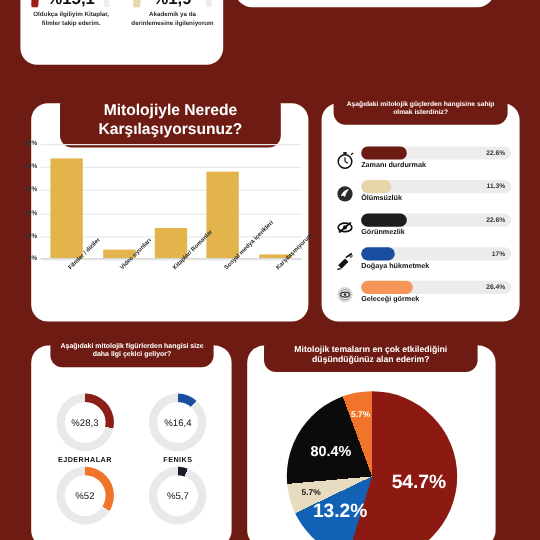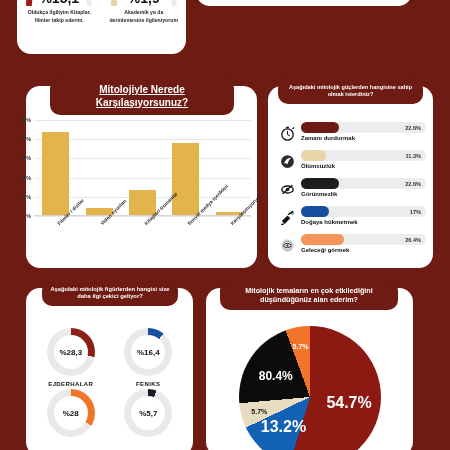--- a/index.html
+++ b/index.html
@@ -41,21 +41,21 @@
   .gauge-cap {
     font-size: 5.2px; font-weight: bold; color: #2b2b2b;
     text-align: center; line-height: 1.5; margin-top: 3px; width: 74px;
   }
 
   
   #card-mythologies { left: 196px; top: -60px; width: 216px; height: 66px; }
 
   
   #card-where { left: 26px; top: 86px; width: 231px; height: 182px; }
-  #where-hdr { position: absolute; left: 24px; top: -8px; width: 184px; font-size: 10px; text-decoration: underline; }
+  #where-hdr { position: absolute; left: 24px; top: -8px; width: 184px; font-size: 13px; }
   .chart-area { position: absolute; left: 8px; top: 34px; right: 6px; height: 96px; }
   .ylab {
     position: absolute; right: 100%; margin-right: 3px;
     font-size: 5.4px; font-weight: bold; color: #333; transform: translateY(-50%);
     white-space: nowrap;
   }
   .gridline { position: absolute; left: 0; right: 0; height: 1px; background: #e9e9e9; }
   .axis-base { position: absolute; left: 0; right: 0; bottom: 0; height: 1px; background: #d6d6d6; }
   .bars { position: absolute; left: 0; right: 0; bottom: 1px; top: 0; display: flex; align-items: flex-end; }
   .bar-slot { flex: 1; display: flex; justify-content: center; align-items: flex-end; height: 100%; }
@@ -90,21 +90,21 @@
     position: absolute; left: 6px; right: 6px; top: 40px; bottom: 6px;
     display: grid; grid-template-columns: 1fr 1fr; grid-template-rows: 1fr 1fr;
   }
   .fig-cell { display: flex; flex-direction: column; align-items: center; justify-content: flex-start; }
   .ring { position: relative; width: 48px; height: 48px; border-radius: 50%; }
   .ring-hole {
     position: absolute; left: 50%; top: 50%; width: 34px; height: 34px;
     margin: -17px 0 0 -17px; background: #fff; border-radius: 50%;
     display: flex; align-items: center; justify-content: center;
   }
-  .ring-val { font-size: 8px; font-weight: bold; color: #111; text-align: right; }
+  .ring-val { font-size: 8px; font-weight: normal; color: #111; text-align: right; }
   .fig-name { font-size: 6px; font-weight: bold; color: #111; letter-spacing: .4px; margin-top: 5px; }
 
   
   #card-themes { left: 206px; top: 288px; width: 207px; height: 168px; }
   #themes-hdr { position: absolute; left: 14px; top: -8px; width: 178px; font-size: 7.2px; }
   .pie-wrap { position: absolute; left: 0; right: 0; top: 38px; display: flex; justify-content: center; }
   .pie { position: relative; width: 142px; height: 142px; border-radius: 50%; }
   .pie-lbl { position: absolute; font-weight: bold; transform: translate(-50%, -50%); white-space: nowrap; }
 </style>
 </head>
@@ -299,21 +299,21 @@
           <div class="ring" style="background: conic-gradient(rgb(26, 79, 160) 0deg, rgb(26, 79, 160) 40.68deg, rgb(233, 233, 233) 40.68deg, rgb(233, 233, 233) 360deg);">
             <div class="ring-hole">
               <div class="ring-val">%16,4</div>
             </div>
           </div>
           <div class="fig-name">FENIKS</div>
         </div>
         <div class="fig-cell">
           <div class="ring" style="background: conic-gradient(rgb(240, 117, 42) 0deg, rgb(240, 117, 42) 122.4deg, rgb(233, 233, 233) 122.4deg, rgb(233, 233, 233) 360deg);">
             <div class="ring-hole">
-              <div class="ring-val">%28</div>
+              <div class="ring-val">%52</div>
             </div>
           </div>
         </div>
         <div class="fig-cell">
           <div class="ring" style="background: conic-gradient(rgb(26, 26, 40) 0deg, rgb(26, 26, 40) 20.52deg, rgb(233, 233, 233) 20.52deg, rgb(233, 233, 233) 360deg);">
             <div class="ring-hole">
               <div class="ring-val">%5,7</div>
             </div>
           </div>
         </div>

